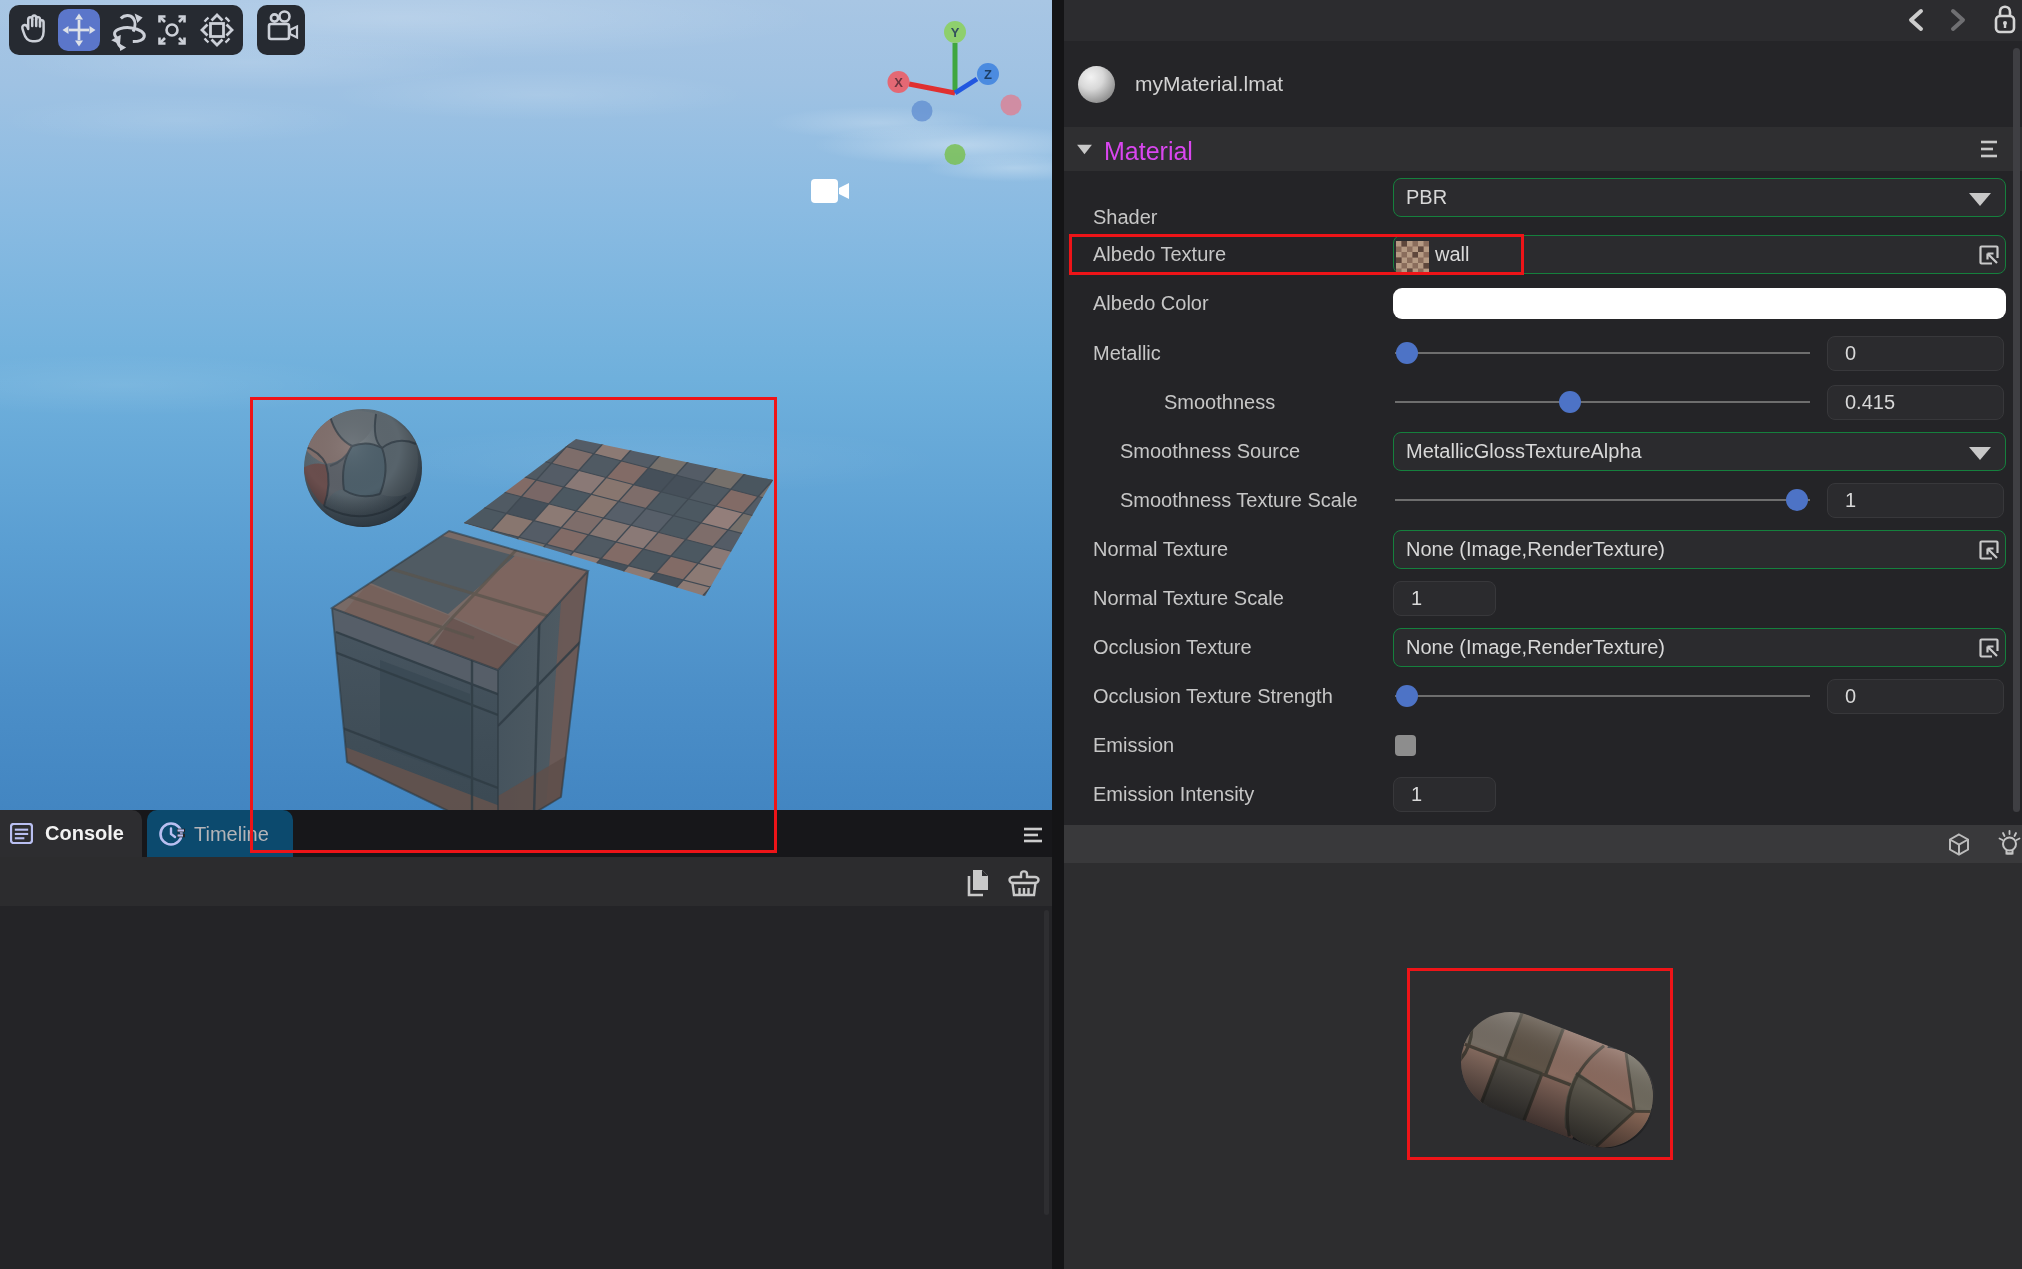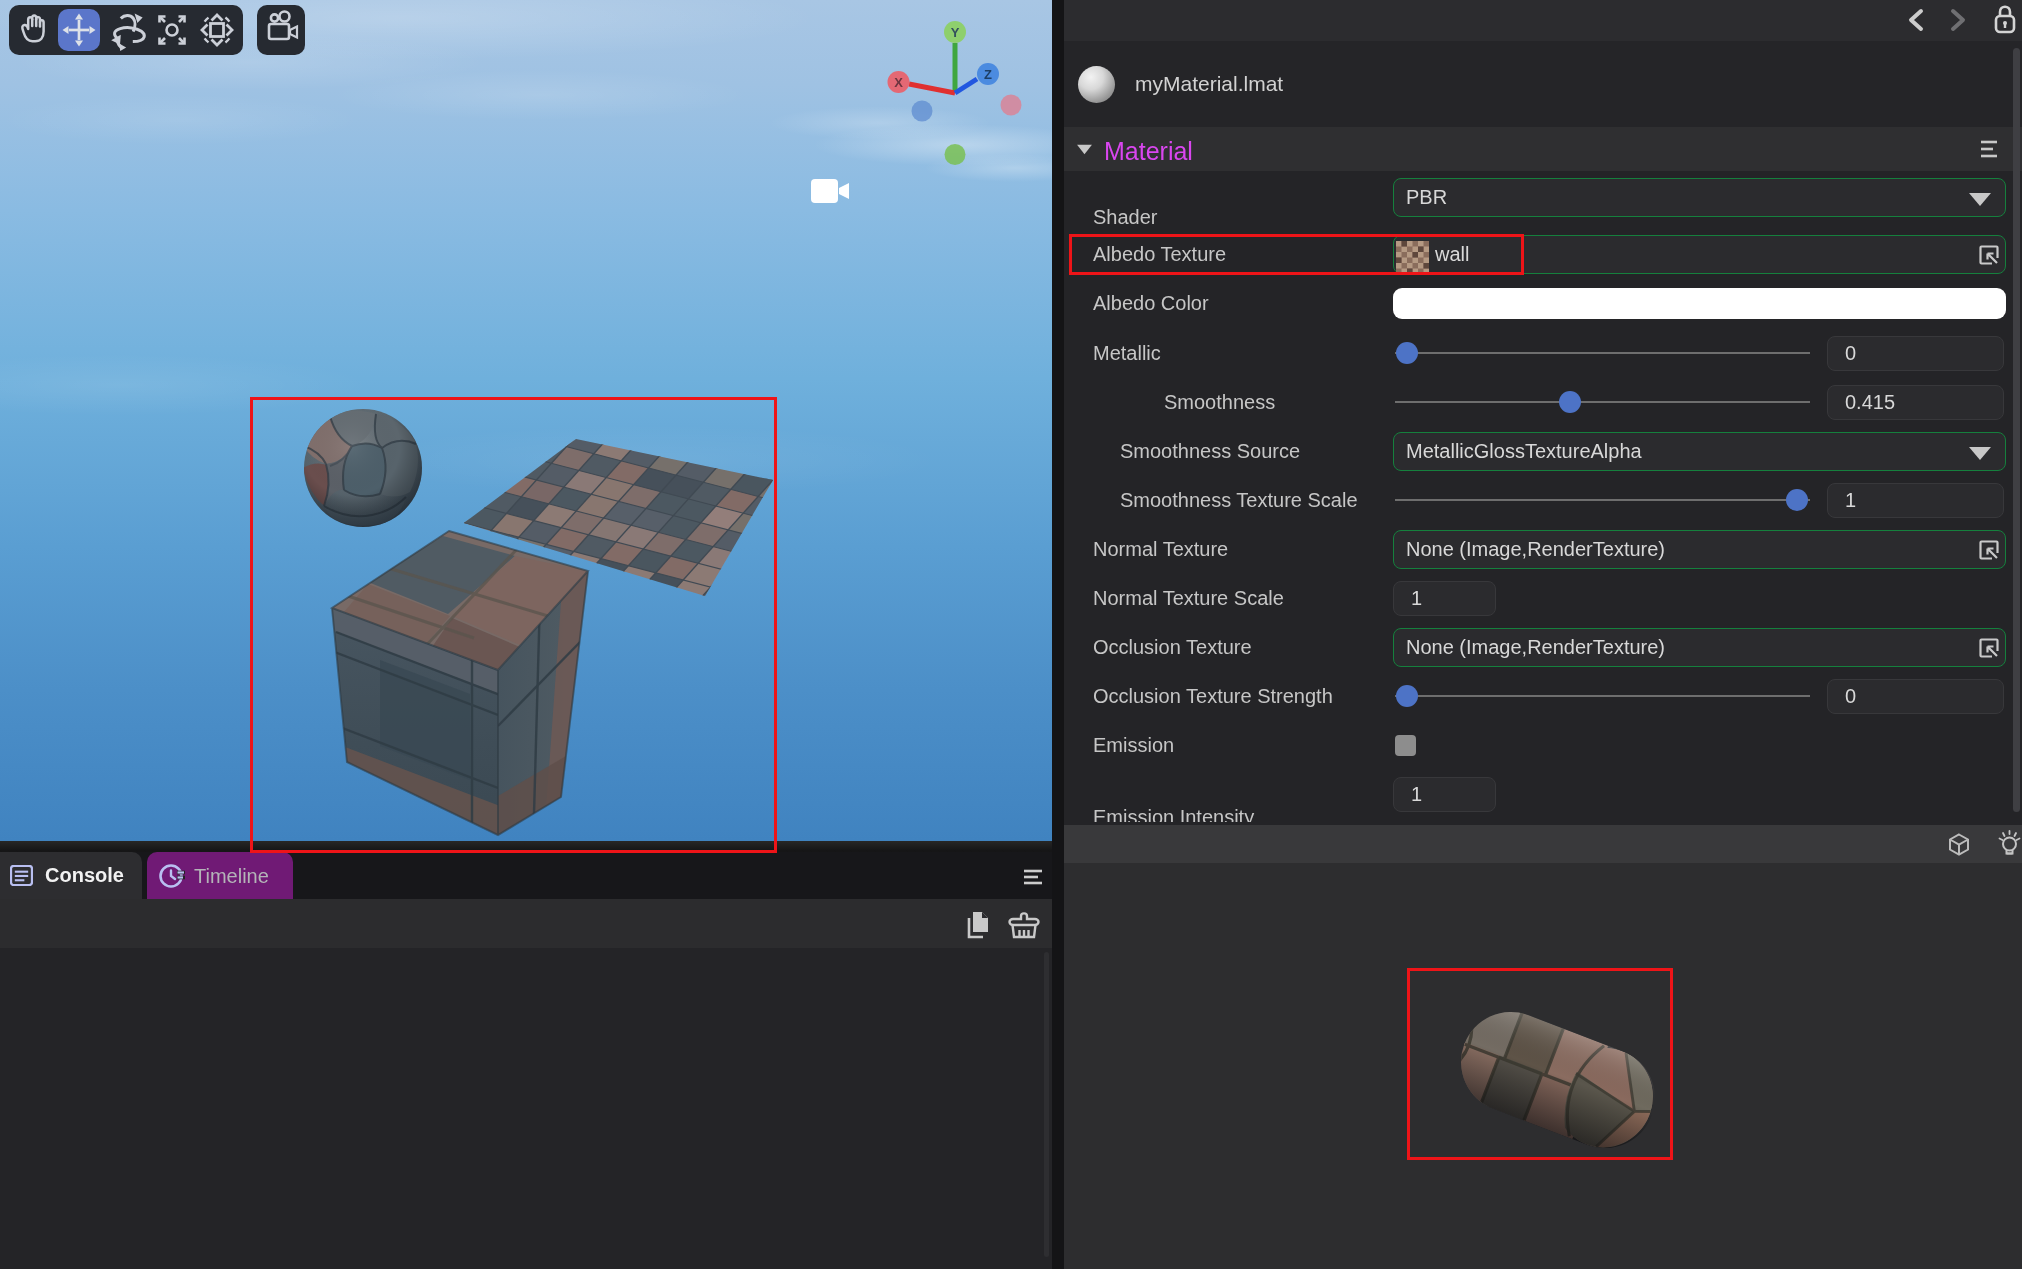--- a/index.html
+++ b/index.html
@@ -24,25 +24,25 @@
       linear-gradient(180deg, #a8c6e4 0%, #9fc2e3 10%, #8abbe2 25%, #6fb0dc 45%, #5a9ed2 65%, #4c8fc8 82%, #4083c0 100%);
   }
   #vpbottom { left:0; top:841px; width:1052px; height:17px; background:linear-gradient(180deg,#272727,#161617 55%,#141415); }
   #selrect { left:250px; top:397px; width:527px; height:456px; border:3.5px solid #ee1418; z-index:5; }
 
   #toolbar1 { left:9px; top:5px; width:234px; height:50px; background:#262a31; border-radius:10px; z-index:6; }
   #toolbar2 { left:257px; top:5px; width:48px; height:50px; background:#262a31; border-radius:10px; z-index:6; }
   #movebtn { left:49px; top:4px; width:42px; height:42px; background:#5b76ca; border-radius:10px; }
 
   
-  #consolepanel { left:0; top:852px; width:1052px; height:411px; background:#242427; }
+  #consolepanel { left:0; top:810px; width:1052px; height:411px; background:#242427; }
   #tabbar { left:0; top:0; width:1052px; height:47px; background:#17171a; }
   #tab-console { left:0; top:0; width:142px; height:47px; background:#2d2d30; border-radius:0 10px 0 0; }
   #tab-console span { position:absolute; left:45px; top:12px; color:#f2f2f2; font-size:20px; font-weight:700; }
-  #tab-timeline { left:147px; top:0; width:146px; height:47px; background:#701a75; border-radius:10px 10px 0 0; }
+  #tab-timeline { left:147px; top:0; width:146px; height:47px; background:#0c4a6e; border-radius:10px 10px 0 0; }
   #tab-timeline span { position:absolute; left:47px; top:13px; color:#b4b4b8; font-size:20px; }
   #ctoolbar { left:0; top:47px; width:1052px; height:49px; background:#2c2c2e; }
   #ccontent { left:0; top:96px; width:1052px; height:315px; background:#242427; }
   #cscroll { left:1044px; top:100px; width:5px; height:305px; background:#2e2e31; border-radius:3px; }
 
   
   #splitter { left:1052px; top:0; width:12px; height:1269px; background:#141416; }
 
   
   #inspector { left:1064px; top:0; width:958px; height:1269px; background:#242427; }
@@ -573,21 +573,21 @@
         </svg>
 
       <span class="label" style="left:29px; top:514px;">Occlusion Texture Strength</span>
       <div class="track" style="top:524px;"></div>
       <div class="knob" style="left:332px; top:514px;"></div>
       <div class="valbox" style="top:507.5px;">0</div>
 
       <span class="label" style="left:29px; top:563px;">Emission</span>
       <div id="emcheck" style="top:564px;"></div>
 
-      <span class="label" style="left:29px; top:612px;margin-top:23px;">Emission Intensity</span>
+      <span class="label" style="left:29px; top:612px;">Emission Intensity</span>
       <div class="smallbox" style="top:605.5px;">1</div>
     </div>
 
     <div id="pvtoolbar" class="abs">
       <svg class="abs" style="left:884px;top:8px" width="22" height="23" viewBox="0 0 22 23">
         <path d="M11 1.5 L20 6.5 L20 16.5 L11 21.5 L2 16.5 L2 6.5 Z" fill="none" stroke="#bcbcbc" stroke-width="2"></path>
         <path d="M2 6.5 L11 11.5 L20 6.5 M11 11.5 L11 21.5" fill="none" stroke="#bcbcbc" stroke-width="2"></path>
       </svg>
       <svg class="abs" style="left:933px;top:5px" width="25" height="28" viewBox="0 0 25 28">
         <circle cx="12.5" cy="14" r="6.5" fill="none" stroke="#c4c4c4" stroke-width="2"></circle>

